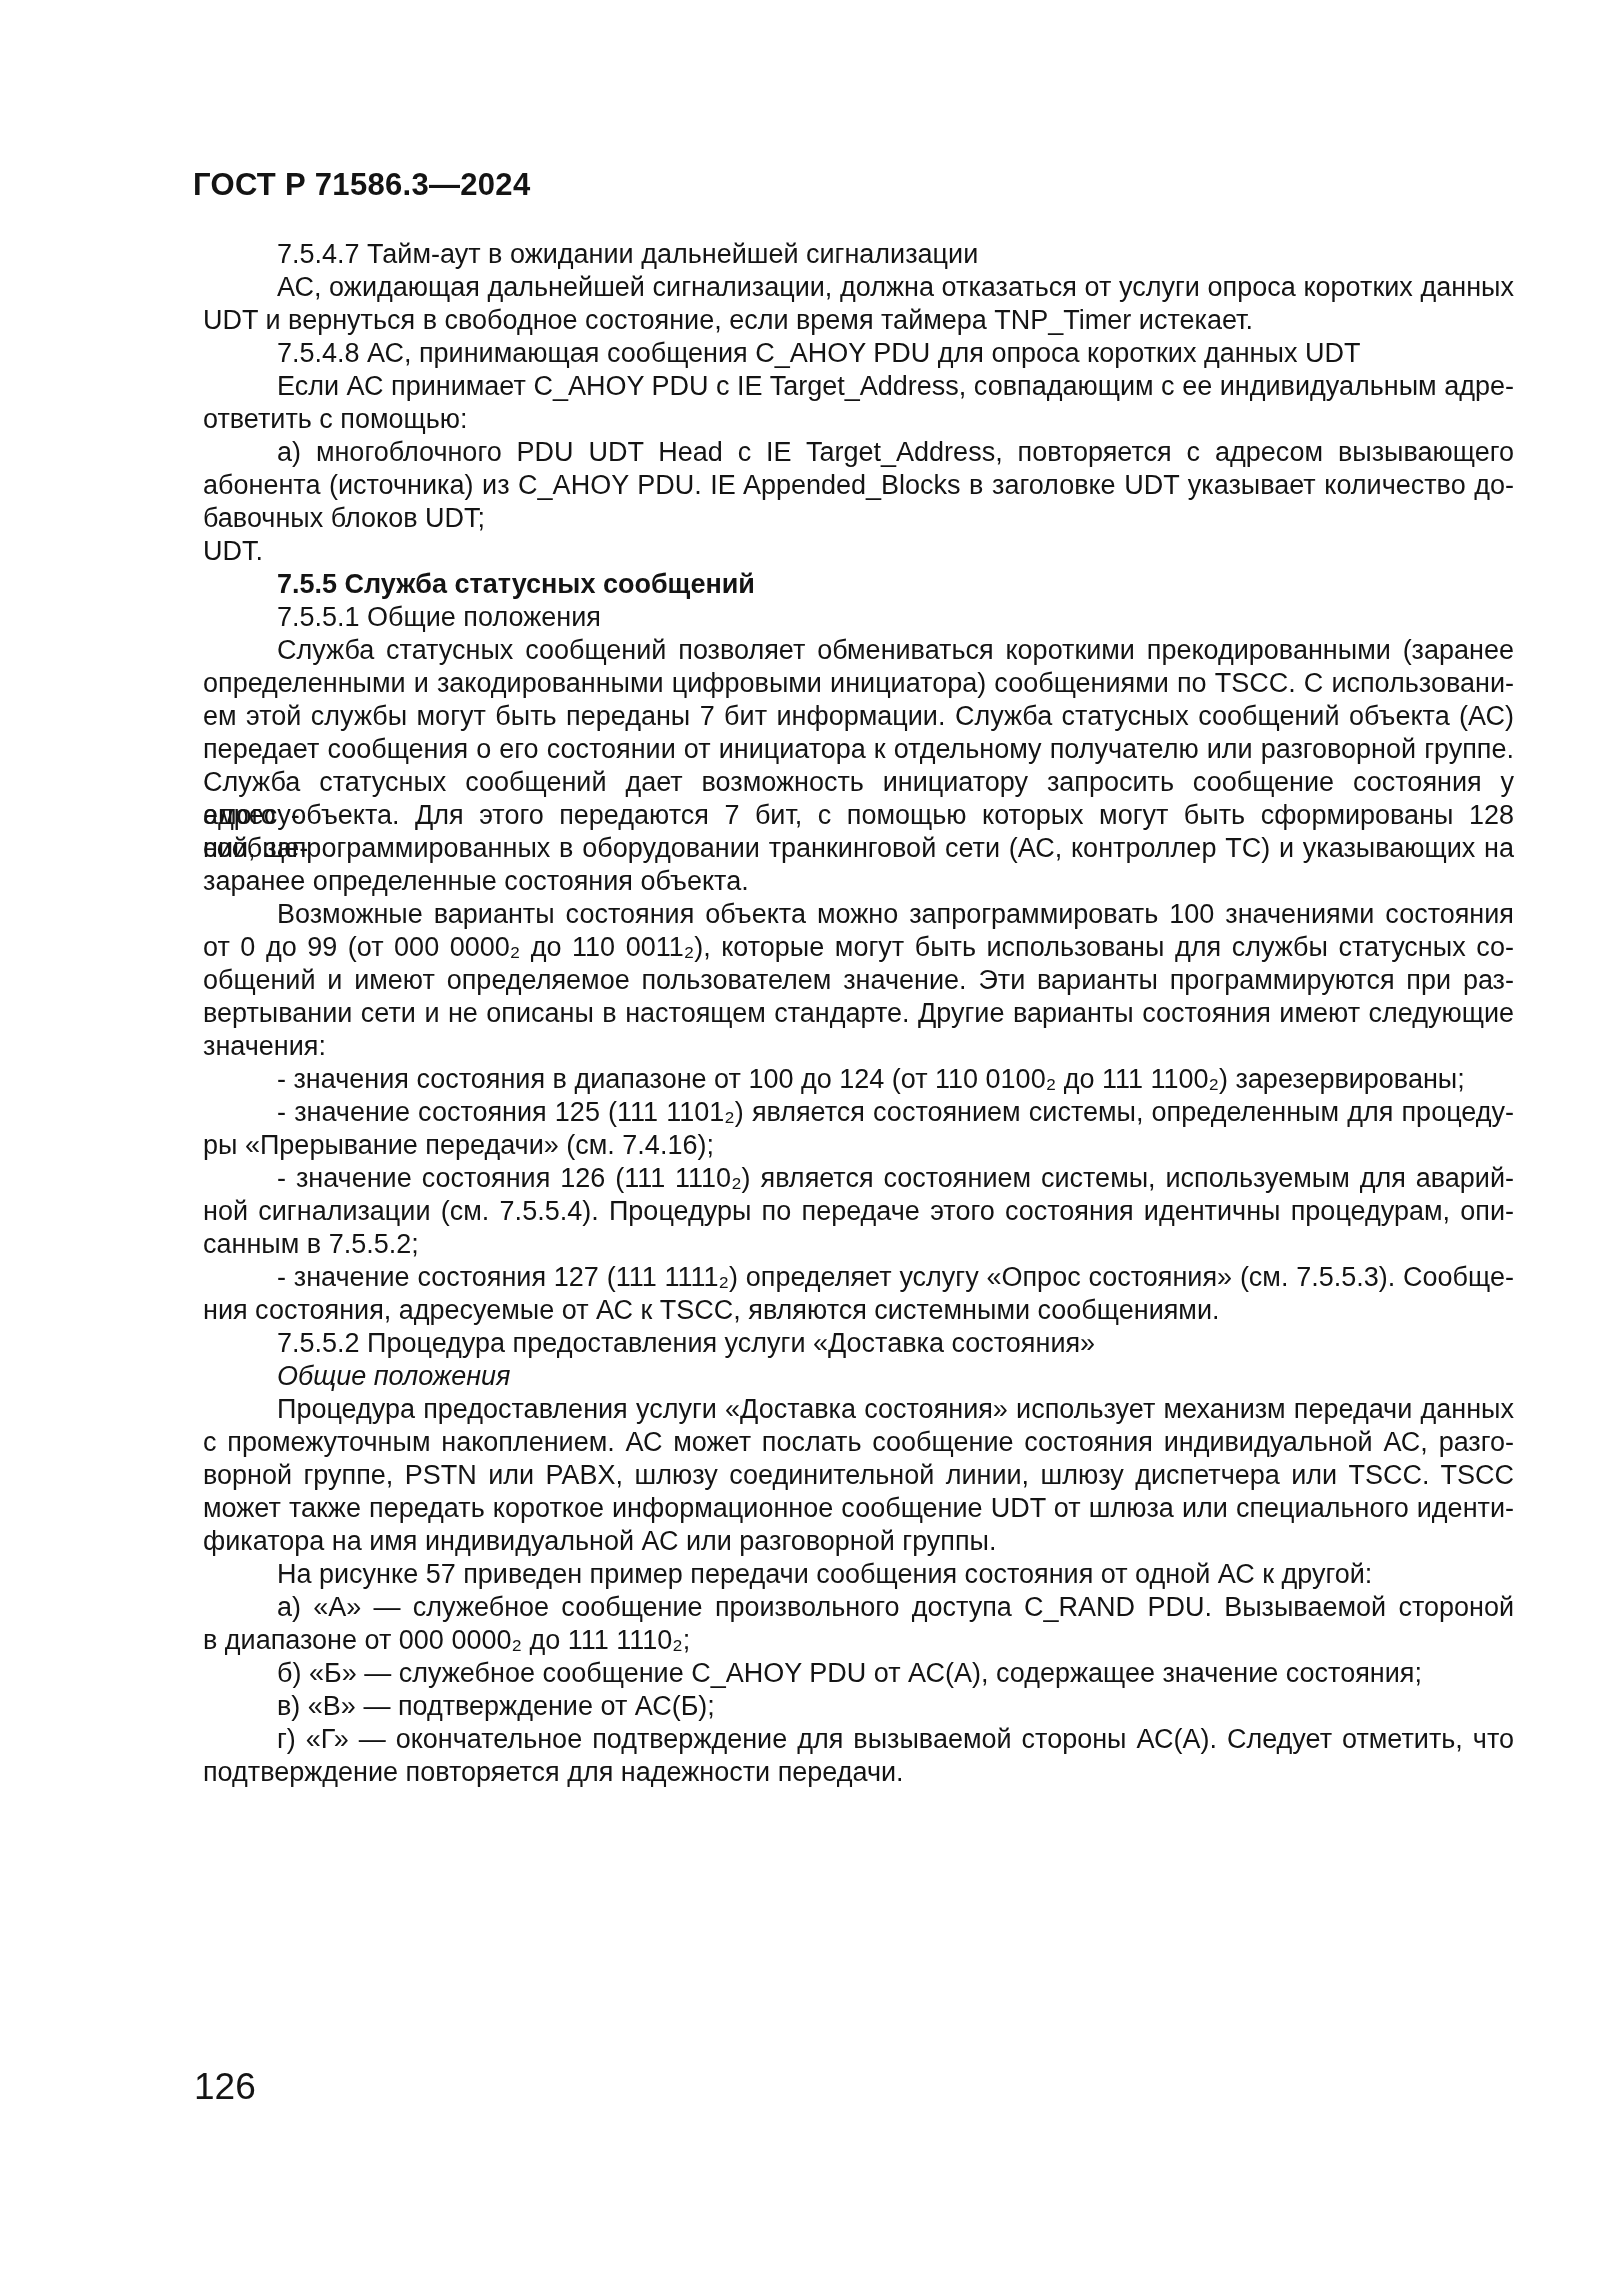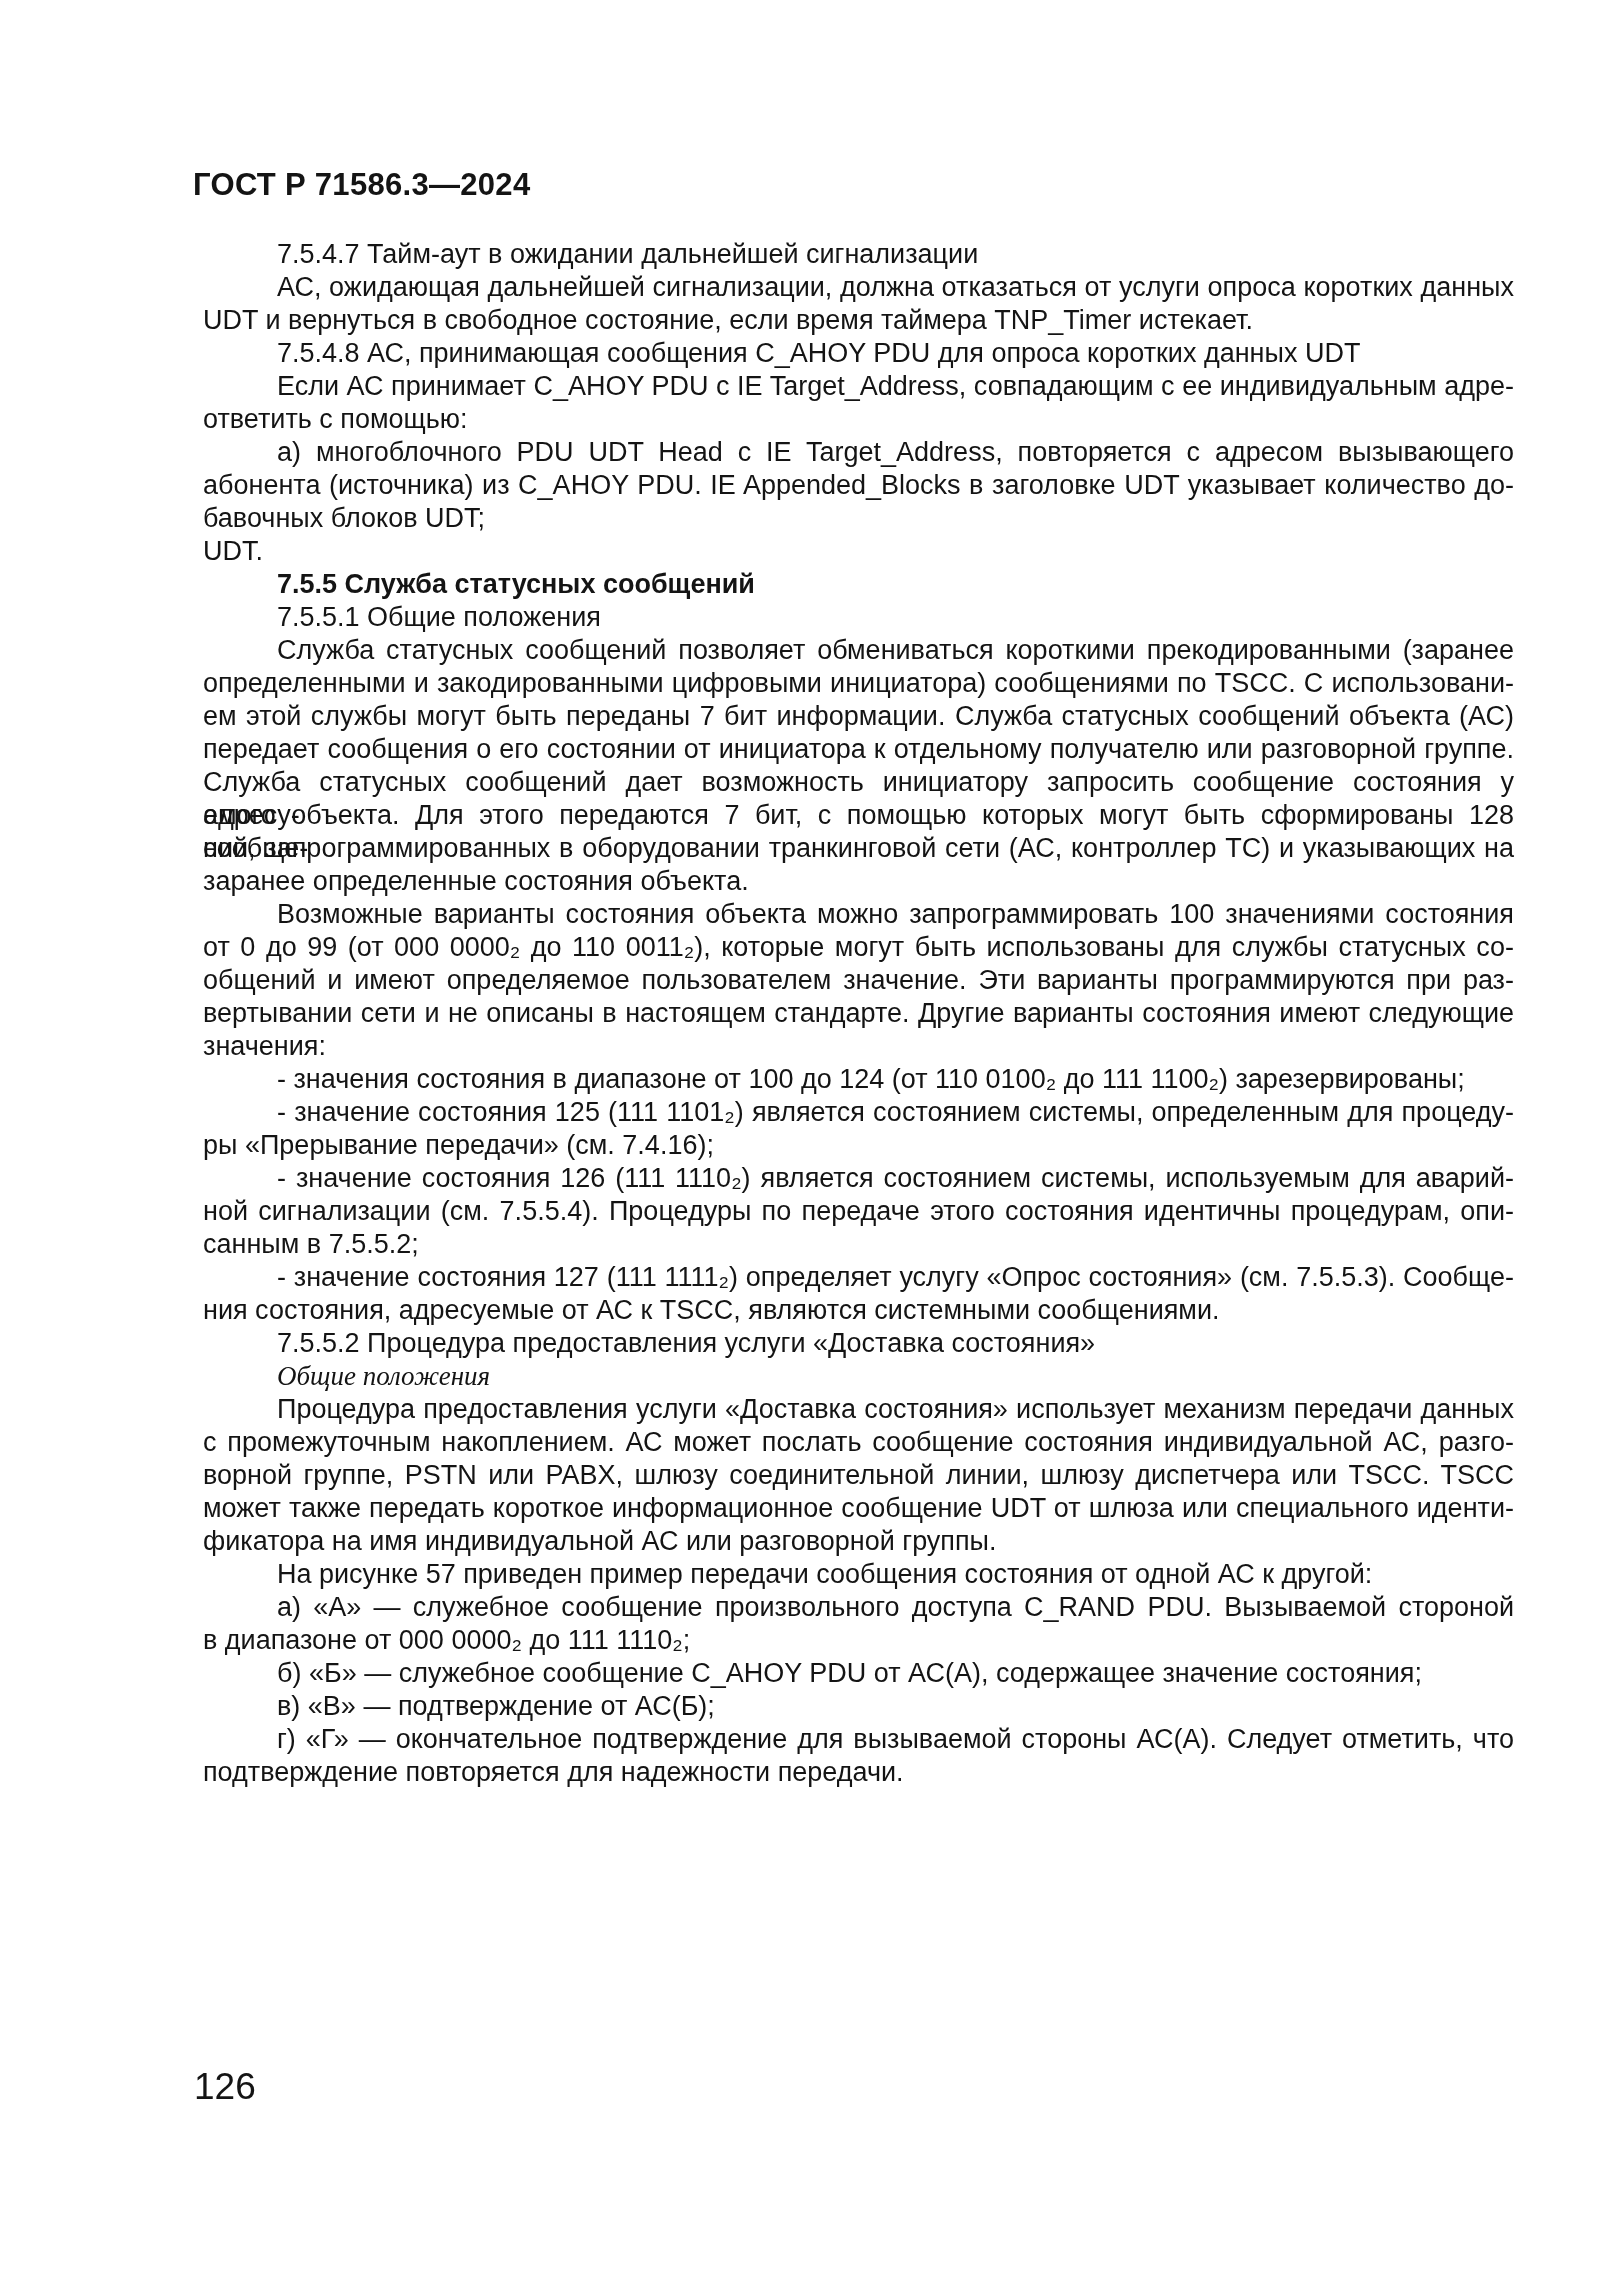--- a/index.html
+++ b/index.html
@@ -25,21 +25,21 @@
   .doc-body {
     position: absolute;
     left: 203px;
     top: 238px;
     width: 1311px;
     font-size: 27px;
     line-height: 33px;
   }
   .para { margin: 0; padding: 0; }
   .para.bold { font-weight: bold; }
-  .para.italic { font-style: italic; font-family: Liberation Serif, serif; }
+  .para.italic { font-style: italic; }
   .line {
     height: 33px;
     text-align: justify;
     text-align-last: justify;
   }
   .line.last { text-align-last: left; }
   .line.first { text-indent: 74px; }
   .doc-footer {
     position: absolute;
     left: 194px;

